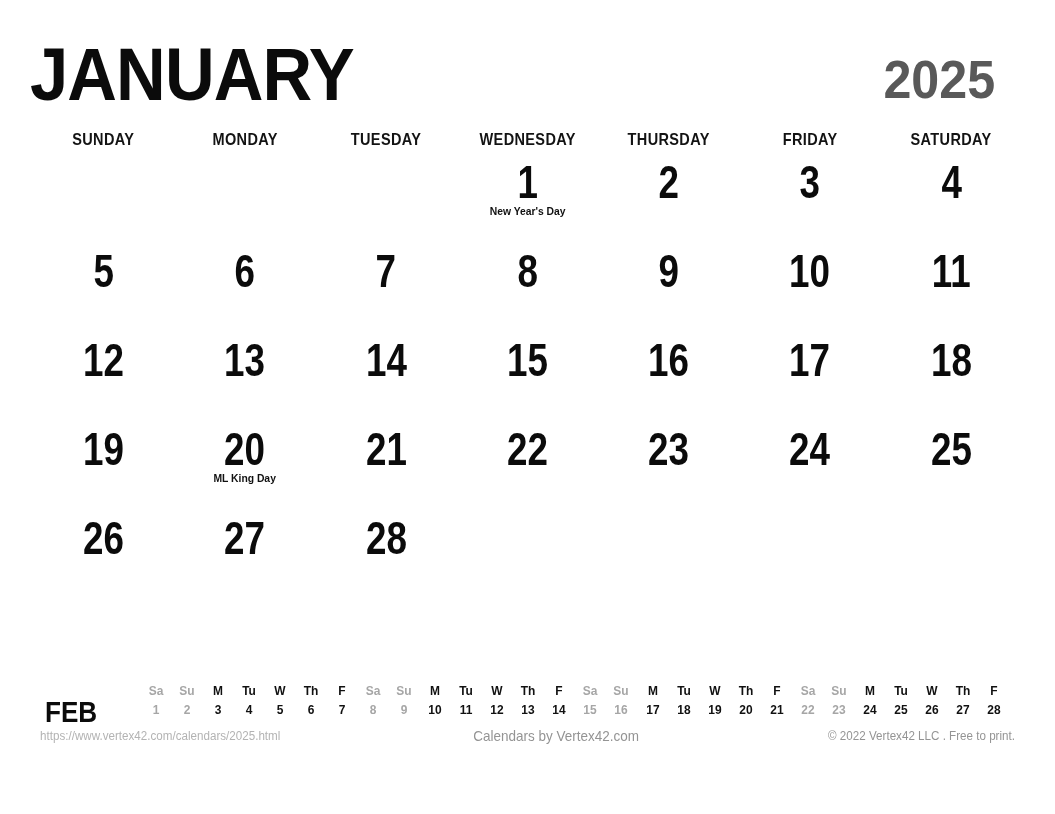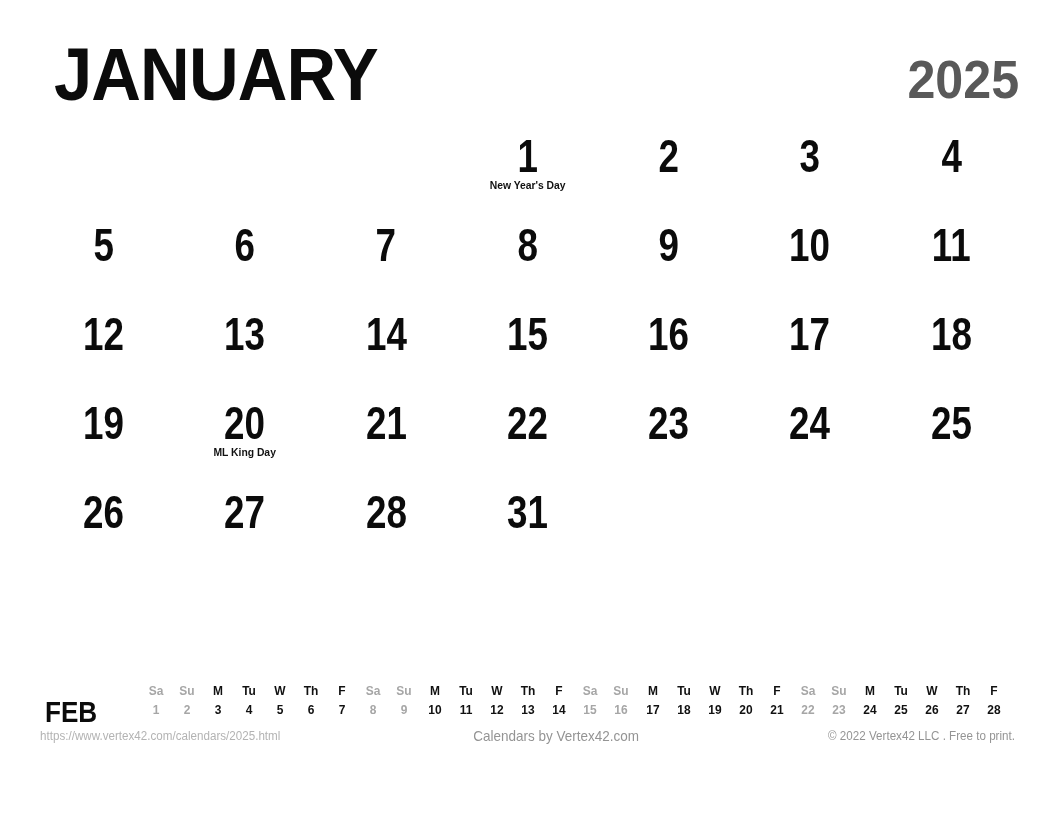--- a/index.html
+++ b/index.html
@@ -19,21 +19,21 @@
   .page {
     position: relative;
     width: 1055px;
     height: 814px;
     box-sizing: border-box;
   }
 
   
   .cal-header {
     position: absolute;
-    left: 54px;
+    left: 30px;
     top: 24px;
     width: 965px;
     height: 86px;
     display: flex;
     align-items: flex-end;
     justify-content: space-between;
   }
   .month-title {
     font-family: "Liberation Sans Narrow", "Liberation Sans", "DejaVu Sans", sans-serif;
     font-size: 74px;
@@ -202,20 +202,29 @@
 
 <div class="page">
 
   <div class="cal-header">
     <div class="month-title">JANUARY</div>
     <div class="year-title">2025</div>
   </div>
 
   <div class="grid">
 
+    <div class="row dow-row">
+      <div class="cell"><span class="dow">SUNDAY</span></div>
+      <div class="cell"><span class="dow">MONDAY</span></div>
+      <div class="cell"><span class="dow">TUESDAY</span></div>
+      <div class="cell"><span class="dow">WEDNESDAY</span></div>
+      <div class="cell"><span class="dow">THURSDAY</span></div>
+      <div class="cell"><span class="dow">FRIDAY</span></div>
+      <div class="cell"><span class="dow">SATURDAY</span></div>
+    </div>
 
     <div class="row week-row">
       <div class="cell"><div class="daynum empty"></div><span class="event"></span></div>
       <div class="cell"><div class="daynum empty"></div><span class="event"></span></div>
       <div class="cell"><div class="daynum empty"></div><span class="event"></span></div>
       <div class="cell"><div class="daynum">1</div><span class="event">New Year's Day</span></div>
       <div class="cell"><div class="daynum">2</div><span class="event"></span></div>
       <div class="cell"><div class="daynum">3</div><span class="event"></span></div>
       <div class="cell"><div class="daynum">4</div><span class="event"></span></div>
     </div>
@@ -247,21 +256,20 @@
       <div class="cell"><div class="daynum">22</div><span class="event"></span></div>
       <div class="cell"><div class="daynum">23</div><span class="event"></span></div>
       <div class="cell"><div class="daynum">24</div><span class="event"></span></div>
       <div class="cell"><div class="daynum">25</div><span class="event"></span></div>
     </div>
 
     <div class="row week-row">
       <div class="cell"><div class="daynum">26</div><span class="event"></span></div>
       <div class="cell"><div class="daynum">27</div><span class="event"></span></div>
       <div class="cell"><div class="daynum">28</div><span class="event"></span></div>
-      <div class="cell"><div class="daynum">31</div><span class="event"></span></div>
       <div class="cell"><div class="daynum empty"></div><span class="event"></span></div>
     </div>
 
   </div>
 
   <div class="mini-strip">
     <div class="mini-label">FEB</div>
     <div class="mini-days" id="mini-days">
         <div class="mini-day weekend">
           <span class="mini-dow">Sa</span>

